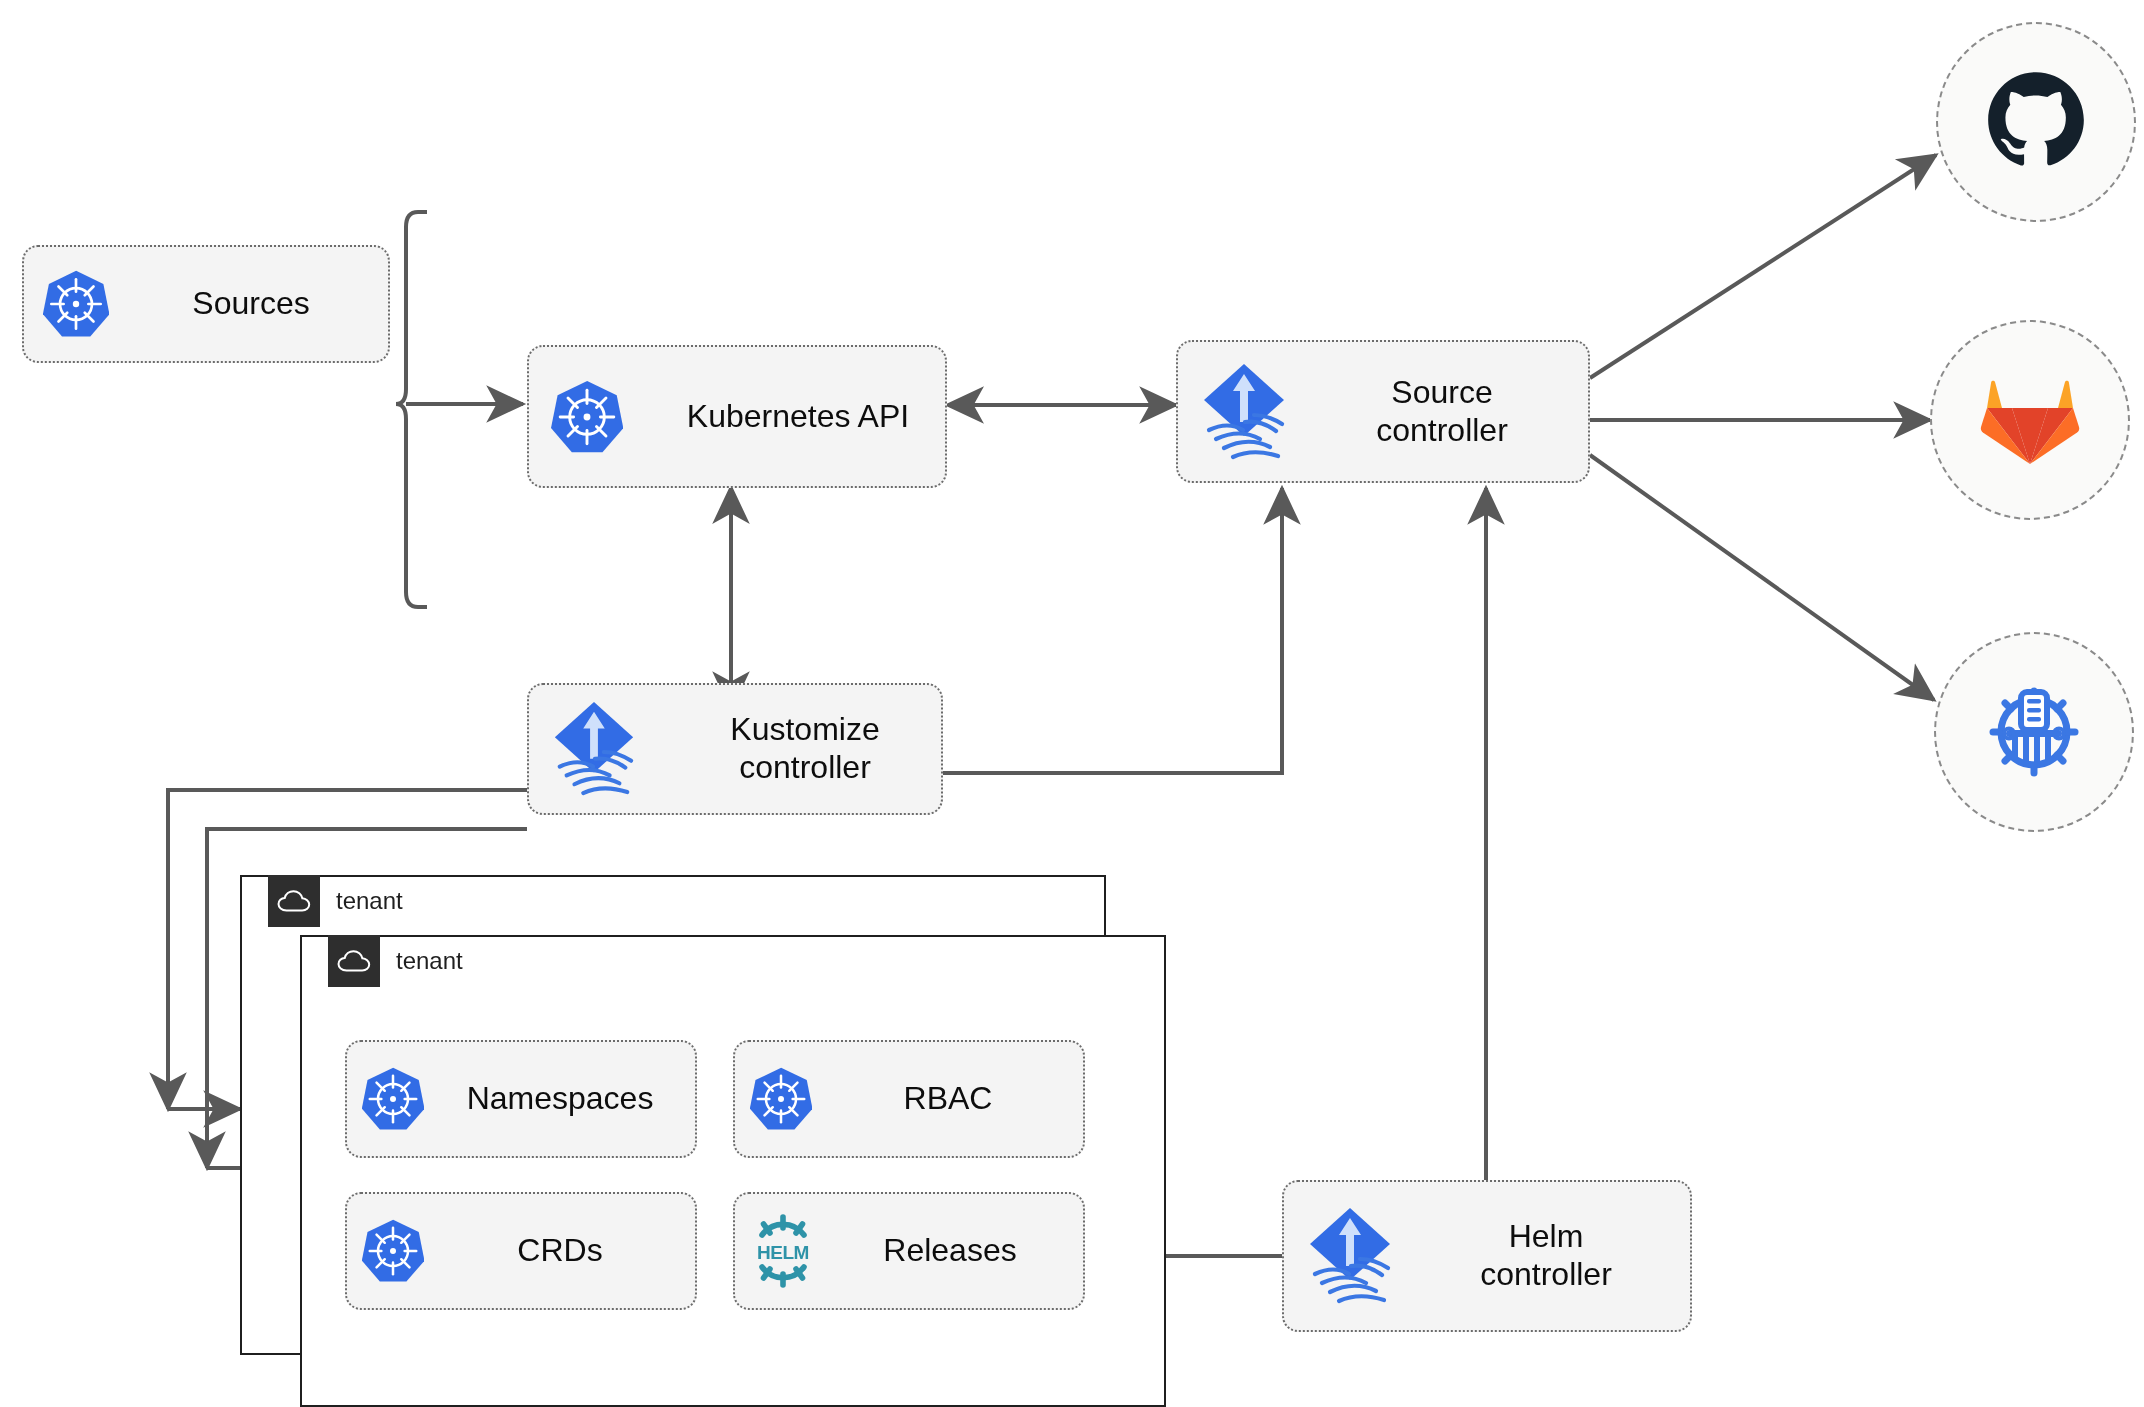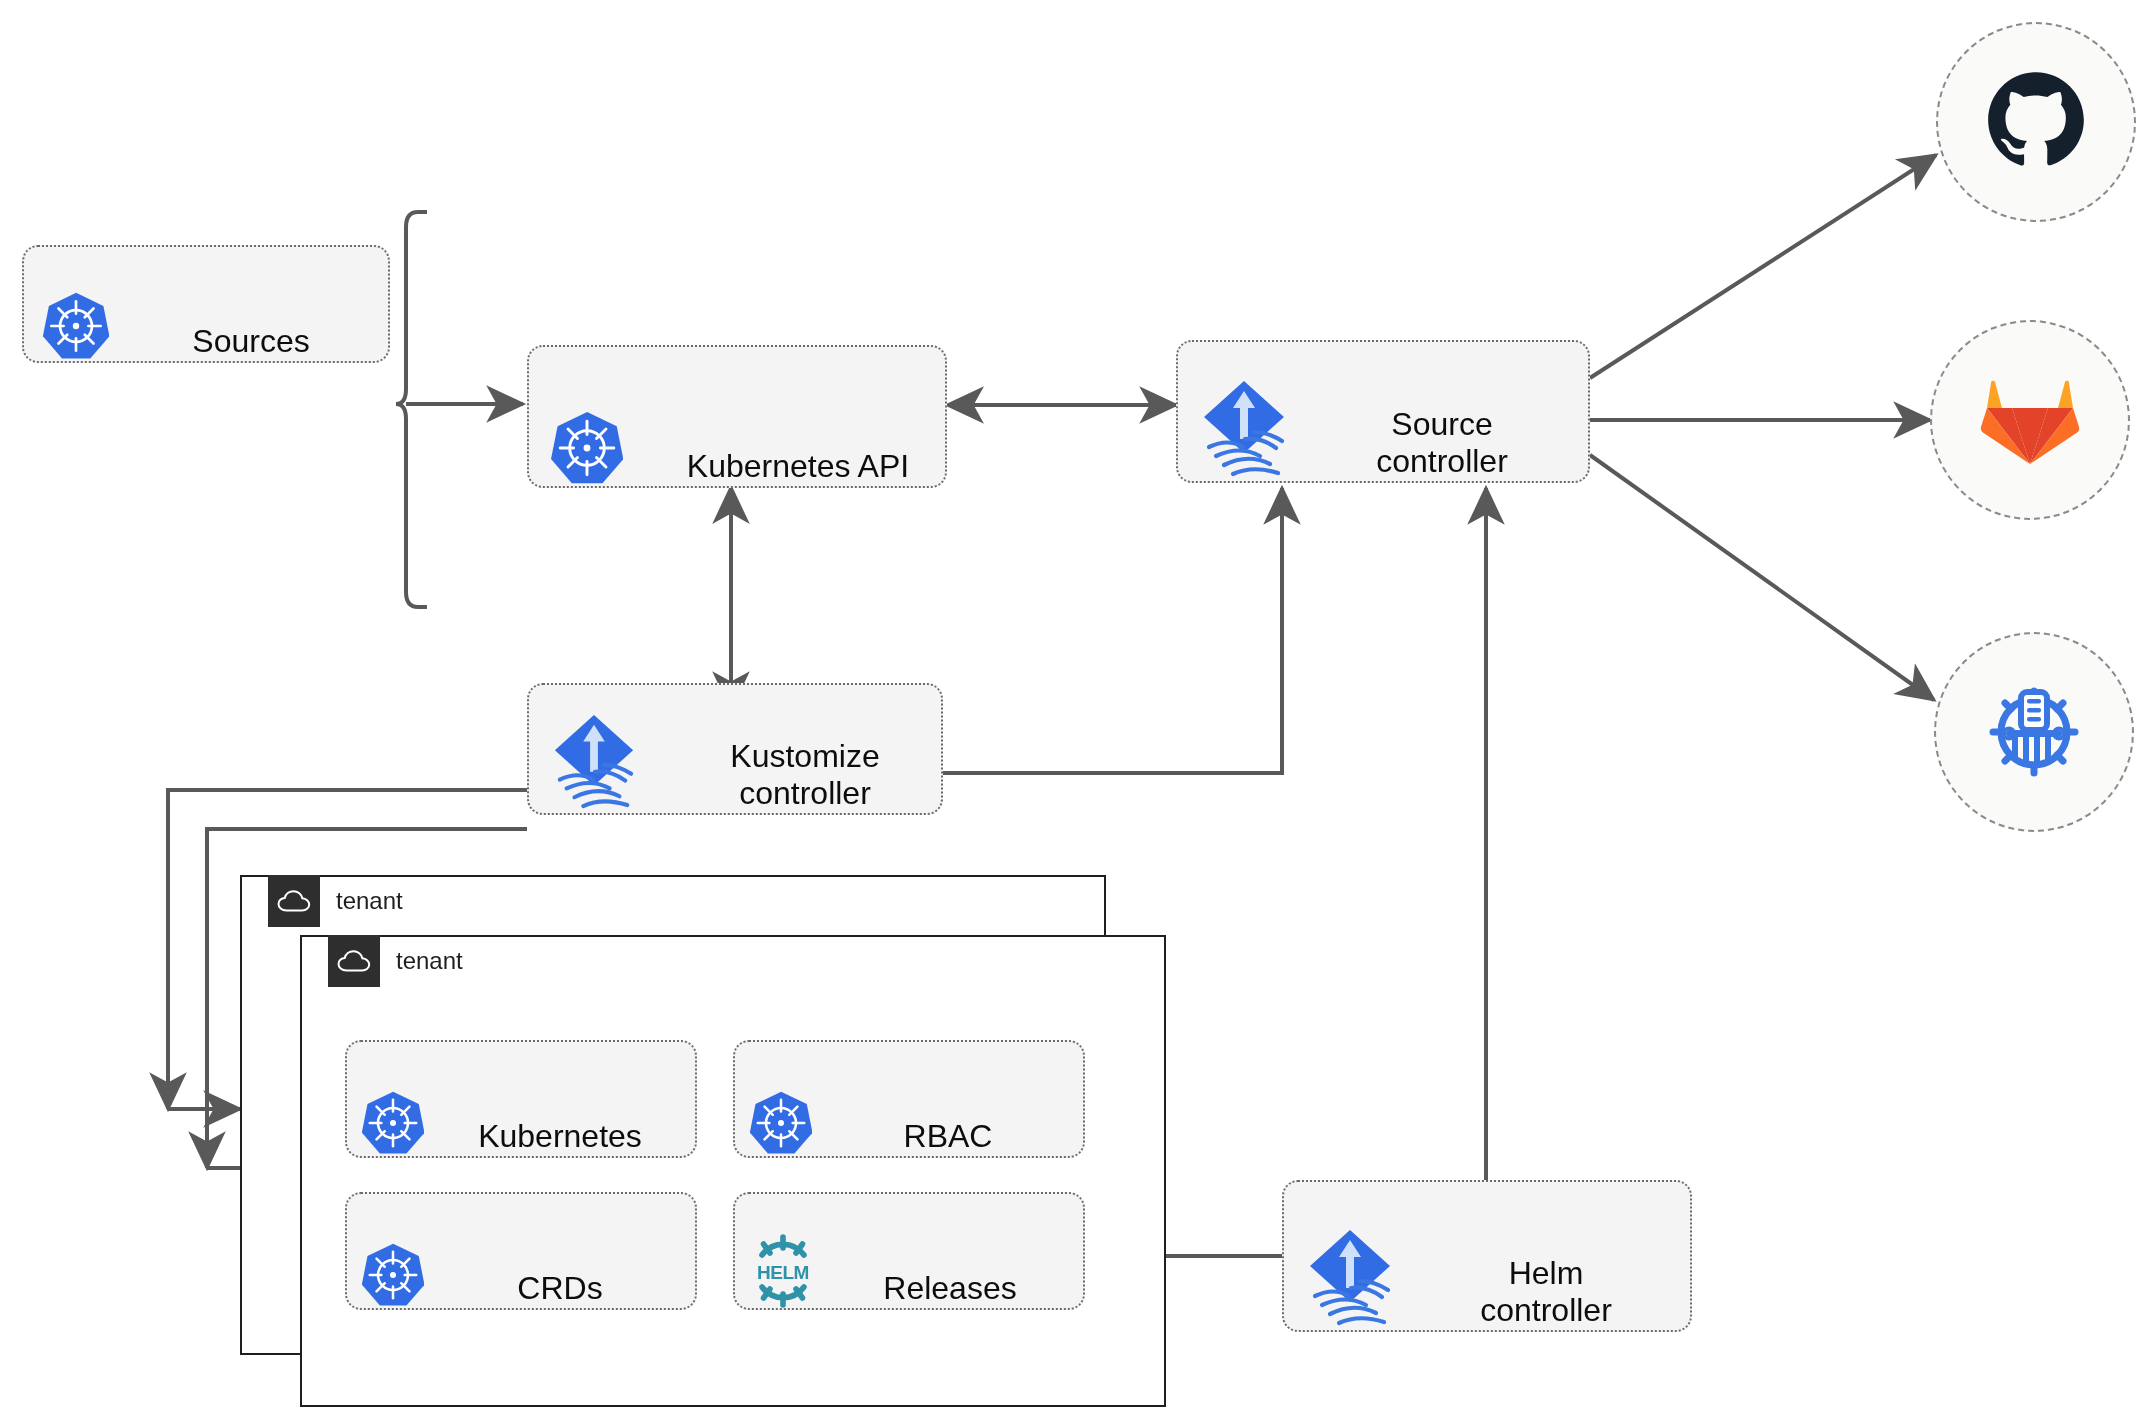--- a/index.html
+++ b/index.html
@@ -8,21 +8,21 @@
   #edges{position:absolute;left:0;top:0;width:2144px;height:1407px;pointer-events:none;}
 
   
   .node{
     position:absolute;
     box-sizing:border-box;
     background:#f4f4f4;
     border:2px dotted #6b6b6b;
     border-radius:16px;
     display:flex;
-    align-items:flex-end;
+    align-items:center;
     z-index:3;
   }
   .node .ico{flex:0 0 auto;display:flex;align-items:center;justify-content:center;}
   .node .lbl{
     flex:1 1 auto;
     text-align:center;
     color:#0d0d0d;
     font-size:32px;
     line-height:1.18;
     white-space:pre-line;
@@ -247,21 +247,21 @@
             <line x1="32" y1="46" x2="32" y2="58"></line>
           <line x1="8" y1="34" x2="20" y2="34"></line>
             <line x1="44" y1="34" x2="56" y2="34"></line>
           <line x1="15" y1="17" x2="23.5" y2="25.5"></line>
             <line x1="40.5" y1="42.5" x2="49" y2="51"></line>
           <line x1="49" y1="17" x2="40.5" y2="25.5"></line>
             <line x1="23.5" y1="42.5" x2="15" y2="51"></line>
         </g>
       </svg>
     </span>
-    <span class="lbl">Kubernetes</span>
+    <span class="lbl">Namespaces</span>
   </div>
 
   <div class="node" style="left:733px;top:1040px;width:352px;height:118px;z-index:6;">
     <span class="ico" style="width:92px;">
       <svg class="wheel-svg" width="62" height="66" viewBox="0 0 64 68">
         <path d="M32 1 L59 14 L65 44 L46 66 L18 66 L-1 44 L5 14 Z" fill="#326ce5" transform="scale(0.98) translate(0.8,0.8)"></path>
         <g fill="none" stroke="#ffffff" stroke-width="2.6" stroke-linecap="round">
           <circle cx="32" cy="34" r="15.5"></circle>
           <circle cx="32" cy="34" r="3.1" fill="#ffffff" stroke="none"></circle>
           <line x1="32" y1="10" x2="32" y2="22"></line>

